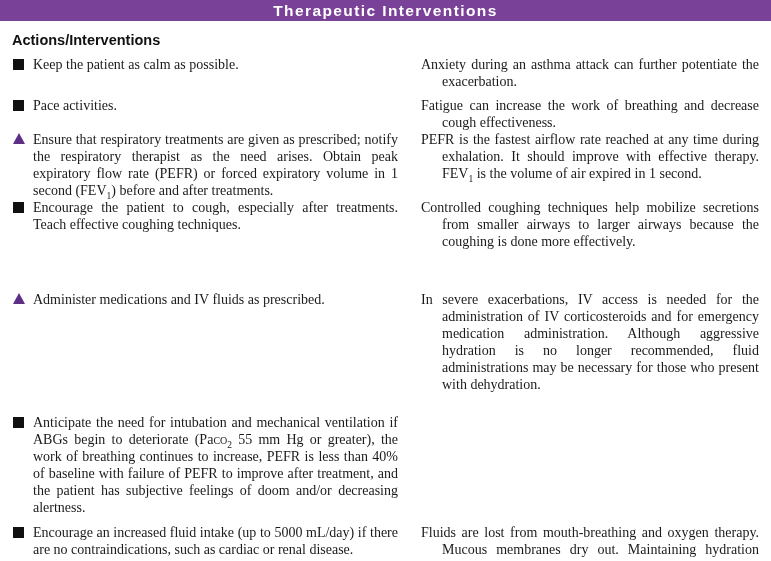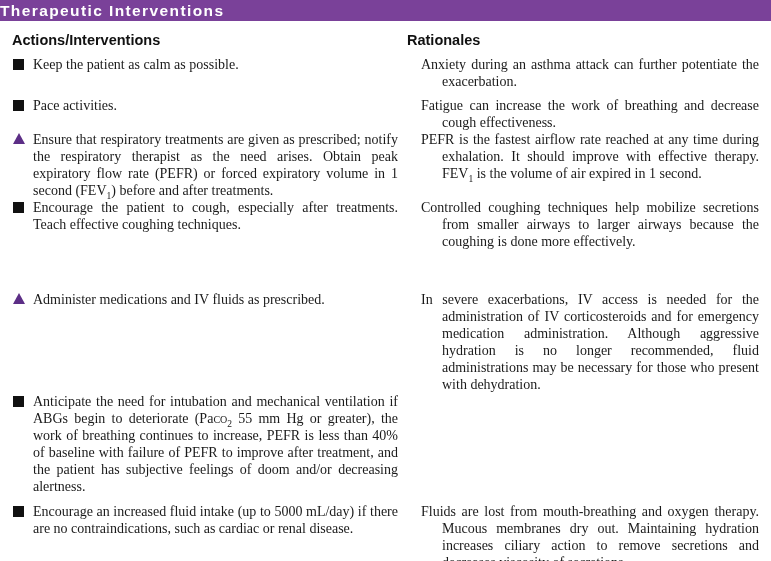--- a/index.html
+++ b/index.html
@@ -7,21 +7,21 @@
     width: 771px; height: 561px;
     background: #ffffff;
     font-family: "Liberation Serif", serif;
     color: #1a1a1a;
     overflow: hidden;
     position: relative;
   }
   .title-bar {
     height: 21px;
     background: #7a4199;
-    display: flex; align-items: center; justify-content: flex-start;
+    display: flex; align-items: center; justify-content: center;
   }
   .title-bar .title {
     color: #ffffff;
     font-family: "Liberation Sans", sans-serif;
     font-weight: bold;
     font-size: 15.5px;
     letter-spacing: 1.4px;
   }
   .content { padding: 0 12px; }
   .col-headers {
@@ -41,21 +41,21 @@
     grid-template-columns: 386px 9px 1fr;
     align-items: start;
     gap: 7px;
   }
   .row:nth-child(1) { min-height: 41px; }
   .row:nth-child(2) { min-height: 34px; }
   .row:nth-child(3) { min-height: 68px; }
   .row:nth-child(4) { min-height: 57px; }
   .row:nth-child(5) { min-height: 35px; }
   .row:nth-child(6) { min-height: 90px; }
-  .row:nth-child(7) { min-height: 110px; }
+  .row:nth-child(7) { min-height: 110px; margin-top: 21px; }
   .para {
     margin: 0;
     font-size: 14px;
     line-height: 17px;
     text-align: justify;
   }
   .action-cell { position: relative; padding-left: 21px; }
   .bullet { position: absolute; left: 1px; top: 3px; display: block; }
   .bullet.square { width: 11px; height: 11px; background: #111111; }
   .bullet.triangle {
@@ -76,21 +76,20 @@
 <body>
 
 <div class="title-bar">
   <span class="title">Therapeutic Interventions</span>
 </div>
 
 <div class="content">
   <div class="col-headers">
     <div class="col-header">Actions/Interventions</div>
     <div></div>
-    <div class="col-header">Rationales</div>
   </div>
 
   <div class="rows">
 
     <div class="row">
       <div class="action-cell">
         <span class="bullet square"></span>
         <p class="para">Keep the patient as calm as possible.</p>
       </div>
       <div></div>

